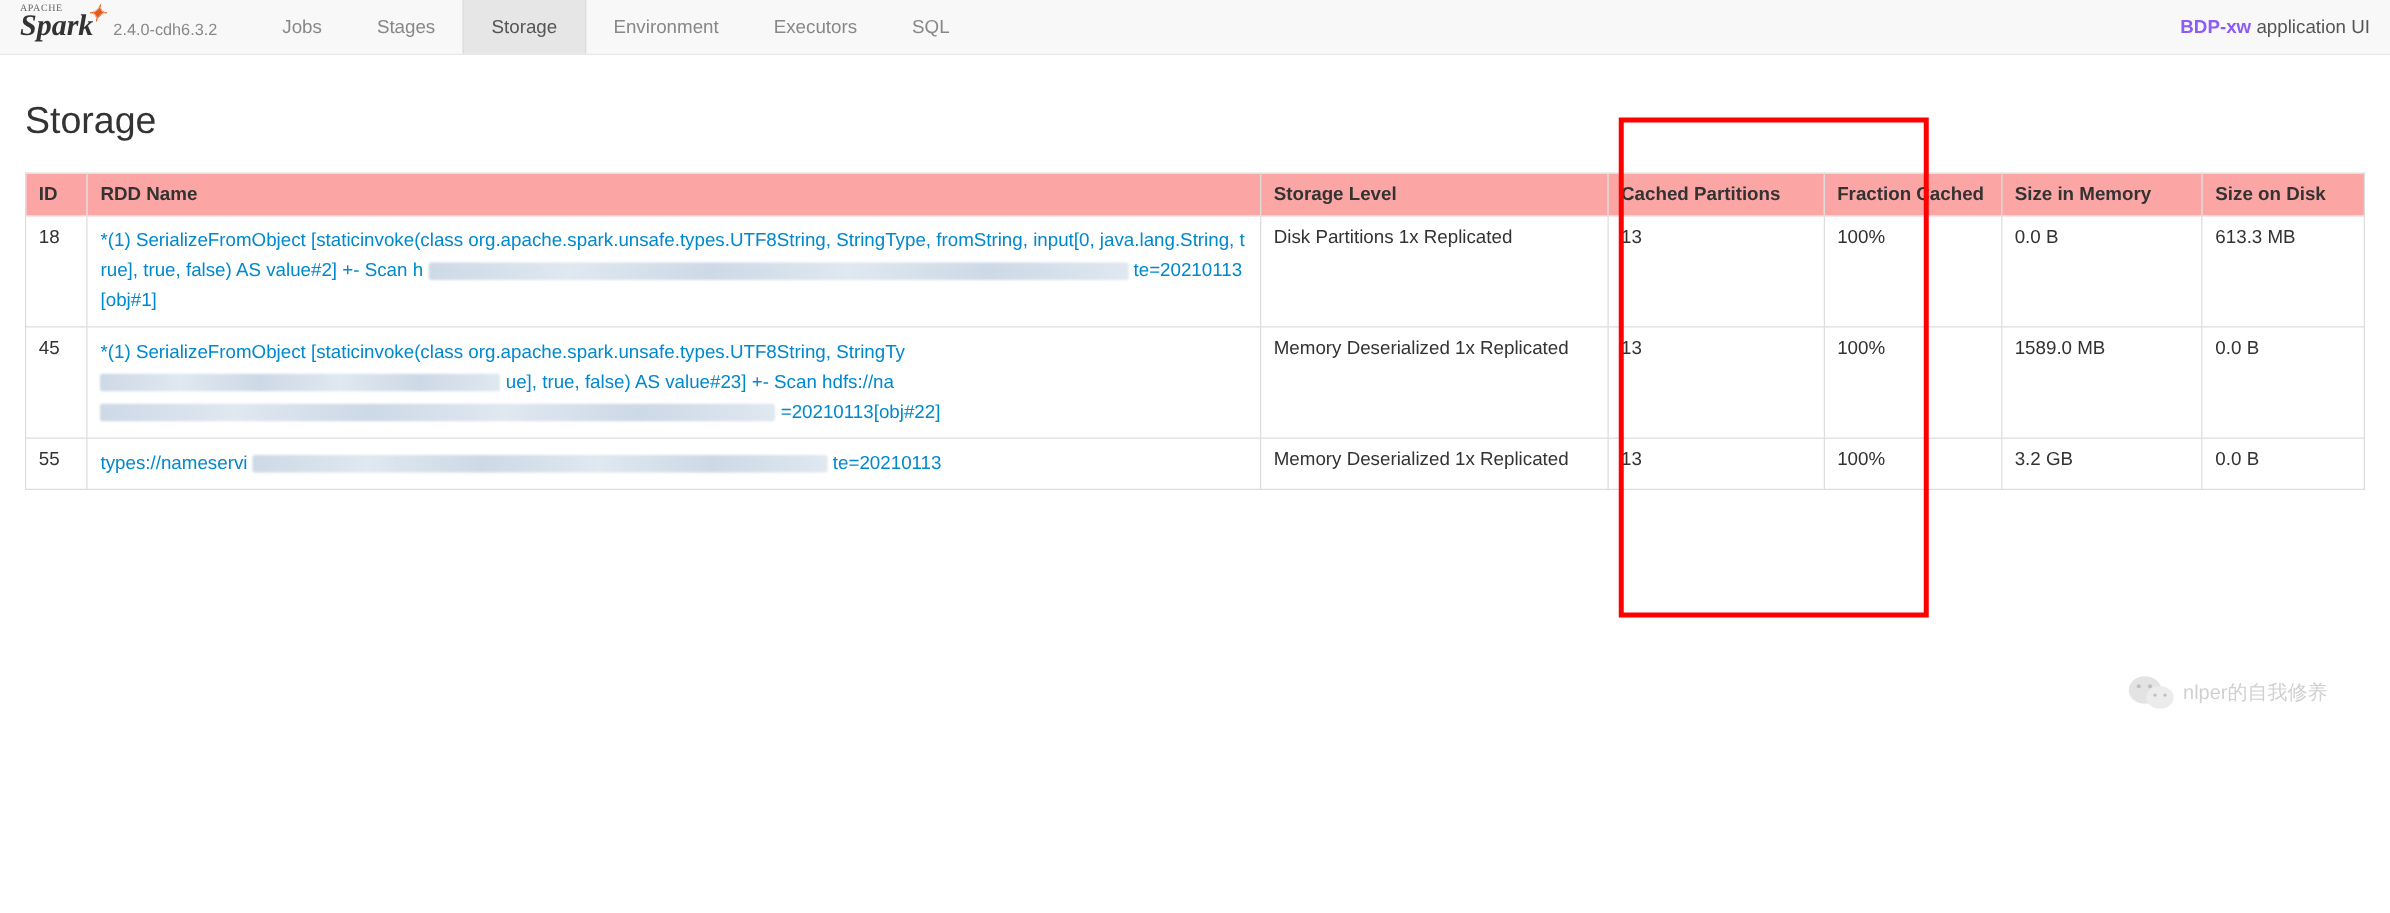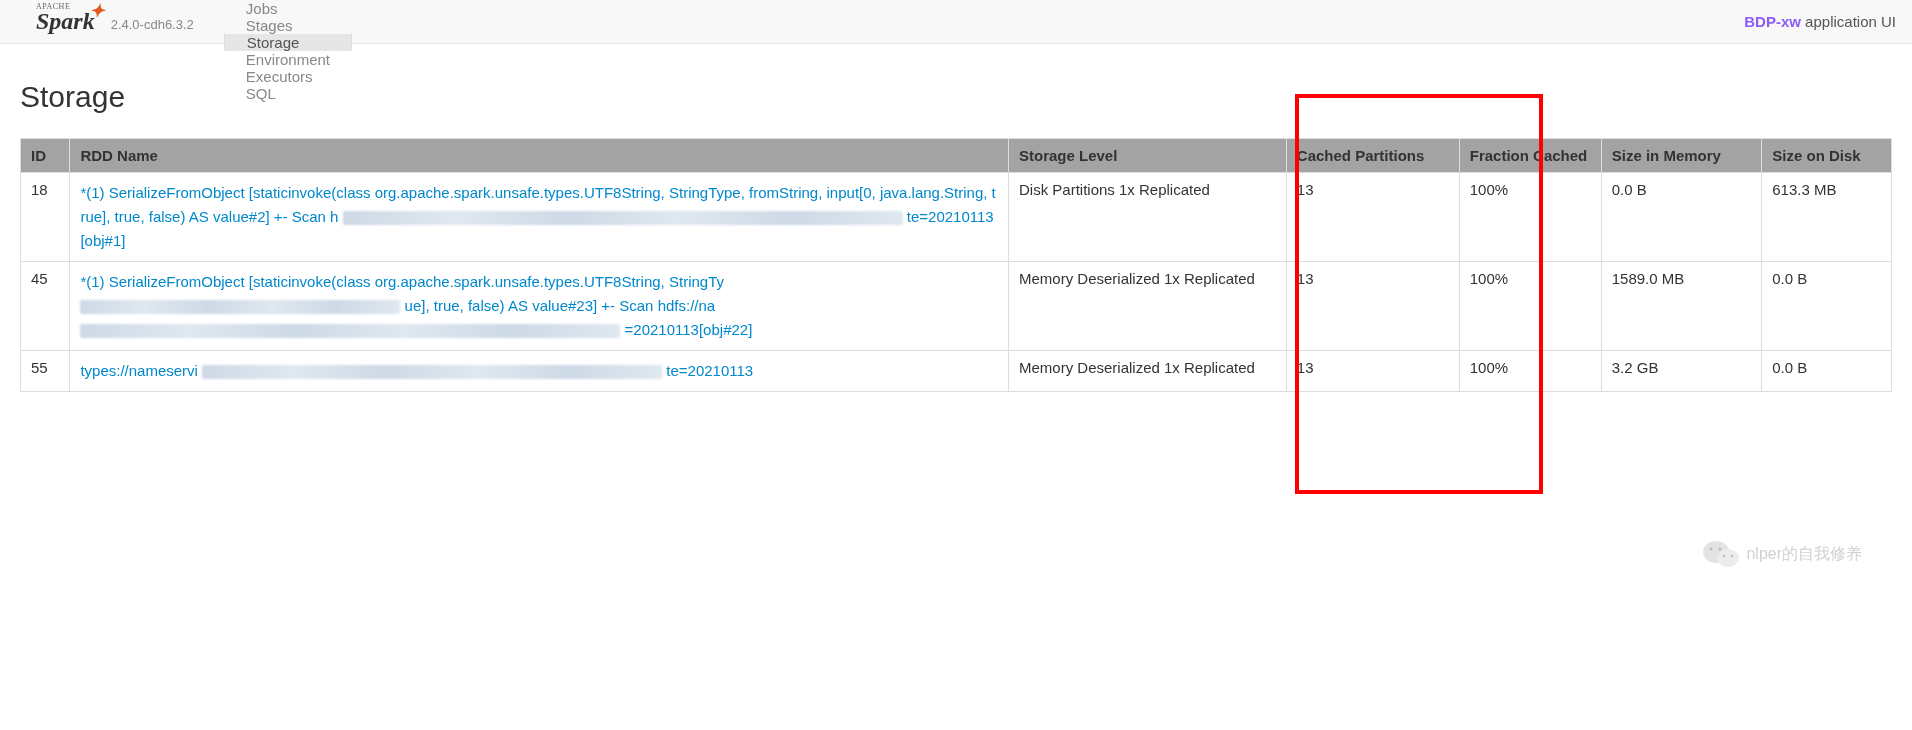--- a/index.html
+++ b/index.html
@@ -15,21 +15,20 @@
     border-bottom: 1px solid #e7e7e7;
     height: 44px;
     display: flex;
     align-items: center;
     padding: 0 16px;
   }
   .brand {
     display: flex;
     align-items: baseline;
     margin-right: 30px;
-    margin-left: 20px;
   }
   .brand-logo {
     font-family: Georgia, serif;
     font-size: 24px;
     font-weight: bold;
     font-style: italic;
     color: #333;
     position: relative;
   }
   .brand-apache {
@@ -50,21 +49,20 @@
     right: -10px;
   }
   .brand-version {
     font-size: 13px;
     color: #888;
     margin-left: 16px;
   }
   .nav-tabs {
     display: flex;
     height: 100%;
-    flex-direction: column;
   }
   .nav-tab {
     padding: 0 22px;
     display: flex;
     align-items: center;
     color: #888;
     font-size: 15px;
     cursor: pointer;
     height: 100%;
   }
@@ -113,21 +111,21 @@
   }
   table.rdd-table th, table.rdd-table td {
     border: 1px solid #ddd;
     padding: 8px 10px;
     text-align: left;
     vertical-align: top;
     font-size: 15px;
   }
   table.rdd-table th {
     font-weight: bold;
-    background: #a3a3a3;
+    background: #fca5a5;
     color: #333;
   }
   table.rdd-table td { color: #333; }
   .rdd-link {
     color: #0088cc;
     cursor: pointer;
     word-break: break-all;
     line-height: 1.6;
   }
   .blur-strip {

